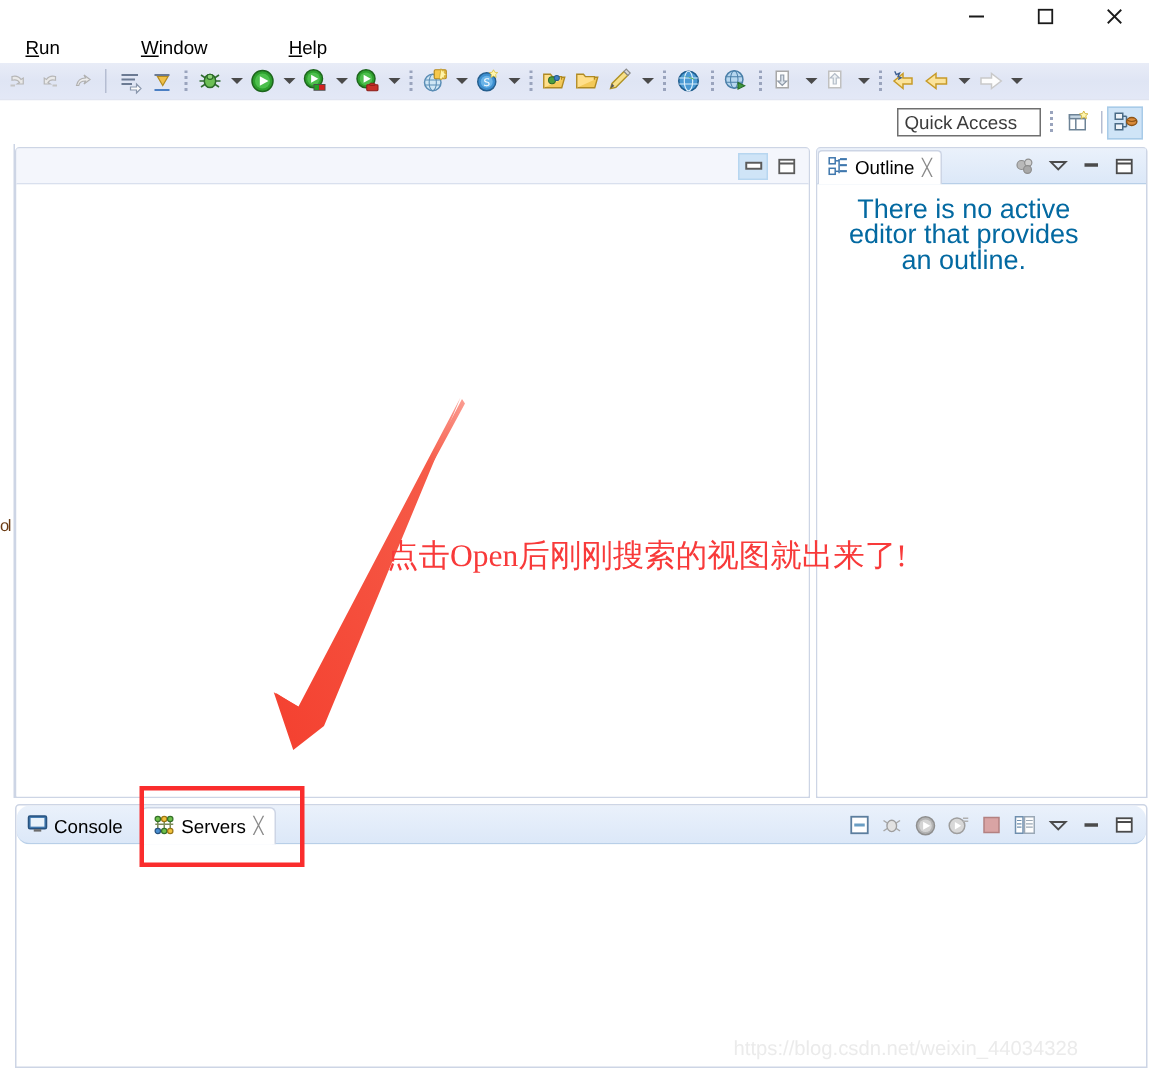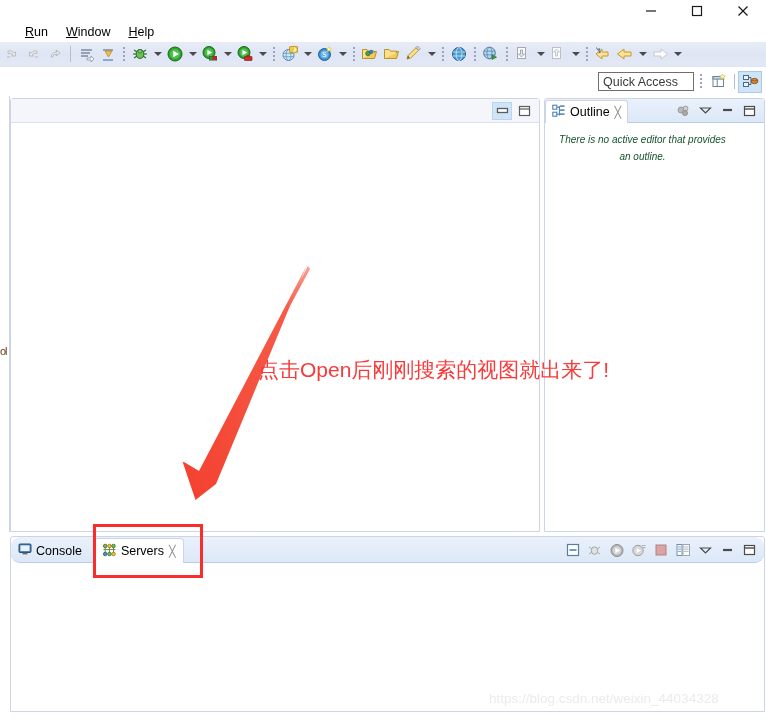--- a/index.html
+++ b/index.html
@@ -42,22 +42,23 @@
   .winbtn svg { display: block; }
 
   
   .menubar {
     position: absolute;
     left: 0; top: 22px;
     width: 766px; height: 20px;
     background: #ffffff;
     display: flex;
     align-items: center;
-    padding-left: 16px;
-    box-sizing: border-box;
+    padding-left: 8px;
+    box-sizing: border-box;
+    gap: 36px;
   }
   .menuitem {
     font-size: 12.5px;
     color: #000;
     padding: 1px 9px 1px 9px;
     white-space: nowrap;
   }
   .menuitem u { text-decoration: underline; }
 
   
@@ -265,25 +266,24 @@
   }
   .outline-body {
     position: absolute;
     left: 0; top: 24px;
     right: 0; bottom: 0;
     background: #ffffff;
     padding: 8px 10px;
     box-sizing: border-box;
   }
   .outline-msg {
-    font-size: 10px;
-    color: #14532d;
+    font-size: 18px;
+    color: #0369a1;
     line-height: 17px;
     max-width: 175px;
-    font-style: italic;
   }
 
   
   .bottom-view {
     position: absolute;
     left: 10px; top: 536px;
     width: 755px; height: 176px;
     background: #ffffff;
     border: 1px solid #cdd5e5;
     box-sizing: border-box;
@@ -344,21 +344,21 @@
     text-decoration: underline;
     white-space: nowrap;
   }
 
   
   .anno-text {
     position: absolute;
     left: 258px; top: 356px;
     font-size: 21px;
     color: #f83a3a;
-    font-family: Liberation Sans, sans-serif;
+    font-family: Liberation Serif, serif;
     white-space: nowrap;
     letter-spacing: 0px;
   }
   .anno-arrow {
     position: absolute;
     left: 170px; top: 260px;
     width: 160px; height: 275px;
     pointer-events: none;
   }
   .anno-box {

